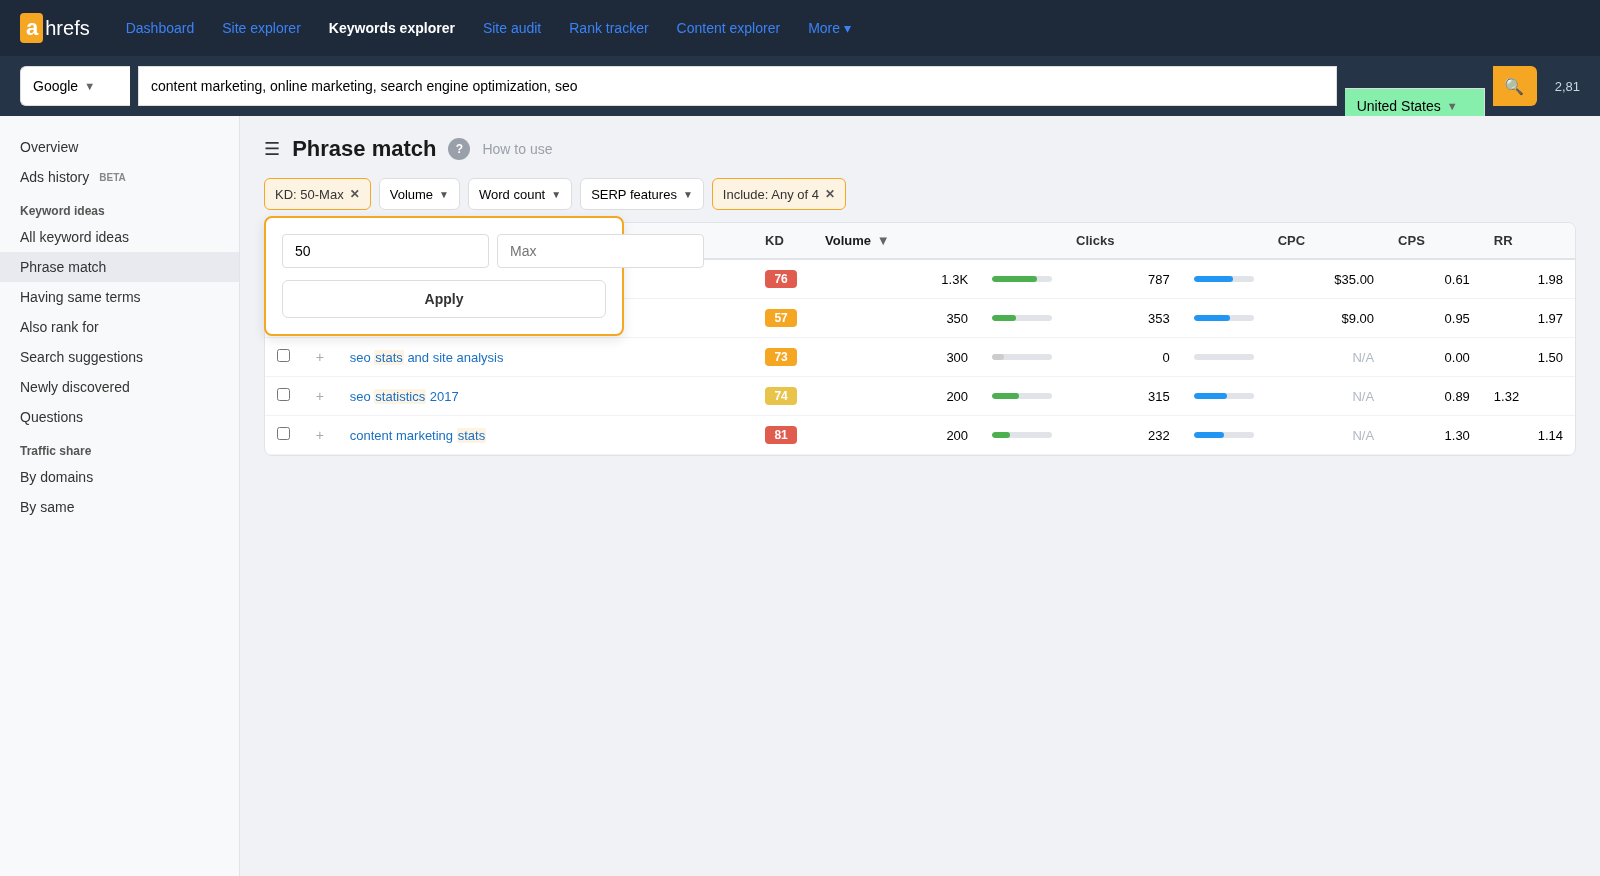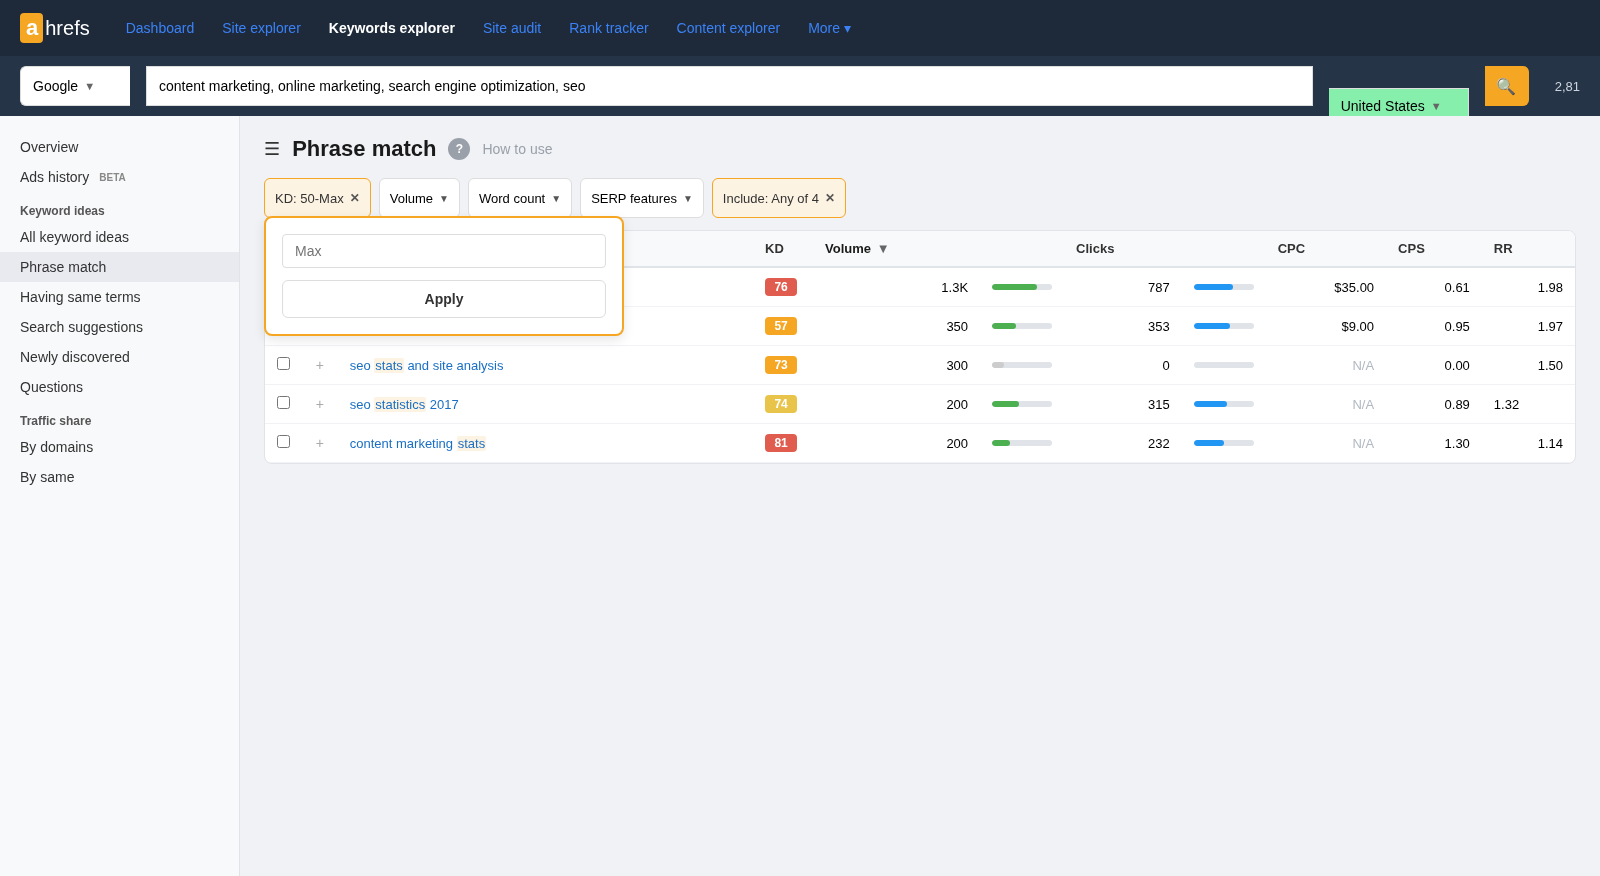--- a/index.html
+++ b/index.html
@@ -45,21 +45,21 @@
     }
     .nav-item.active { color: white; font-weight: 600; }
     .nav-more { display: flex; align-items: flex-end; gap: 4px; }
 
     
     .searchbar {
       background: #253447;
       padding: 10px 20px;
       display: flex;
       align-items: center;
-      gap: 16px;
+      gap: 8px;
       height: 60px;
     }
     .search-engine-select {
       background: white;
       border: 1px solid #ddd;
       border-right: none;
       border-radius: 6px 0 0 6px;
       padding: 8px 12px;
       font-size: 14px;
       display: flex;
@@ -211,21 +211,21 @@
     .filter-chip {
       display: flex;
       align-items: center;
       gap: 6px;
       border: 1px solid #ddd;
       border-radius: 6px;
       padding: 12px 10px;
       font-size: 13px;
       background: white;
       cursor: pointer;
-      height: 40px;
+      height: 32px;
     }
     .filter-chip.active-filter {
       background: #fdf3e3;
       border-color: #f5a623;
       color: #333;
     }
     .filter-chip .close-x {
       color: #555;
       font-weight: bold;
       font-size: 12px;
@@ -393,20 +393,23 @@
     <div class="sidebar-item">
       <span>All keyword ideas</span>
     </div>
     <div class="sidebar-item active">
       <span>Phrase match</span>
     </div>
     <div class="sidebar-item">
       <span>Having same terms</span>
     </div>
     <div class="sidebar-item">
+      <span>Also rank for</span>
+    </div>
+    <div class="sidebar-item">
       <span>Search suggestions</span>
     </div>
     <div class="sidebar-item">
       <span>Newly discovered</span>
     </div>
     <div class="sidebar-item">
       <span>Questions</span>
     </div>
 
     <div class="sidebar-section-label">Traffic share</div>
@@ -430,20 +433,21 @@
     <div class="filters-row">
 
       <div class="kd-popup">
         <div class="filter-chip active-filter">
           <span>KD: 50-Max</span>
           <span class="close-x">✕</span>
         </div>
 
         <div class="kd-dropdown">
           <div class="kd-inputs">
+            <input class="kd-input" type="text" value="50" style="">
             <input class="kd-input" type="text" placeholder="Max" style="">
           </div>
           <button class="apply-btn">Apply</button>
         </div>
       </div>
 
       <div class="filter-chip">
         <span>Volume</span>
         <span class="arrow-down">▼</span>
       </div>

